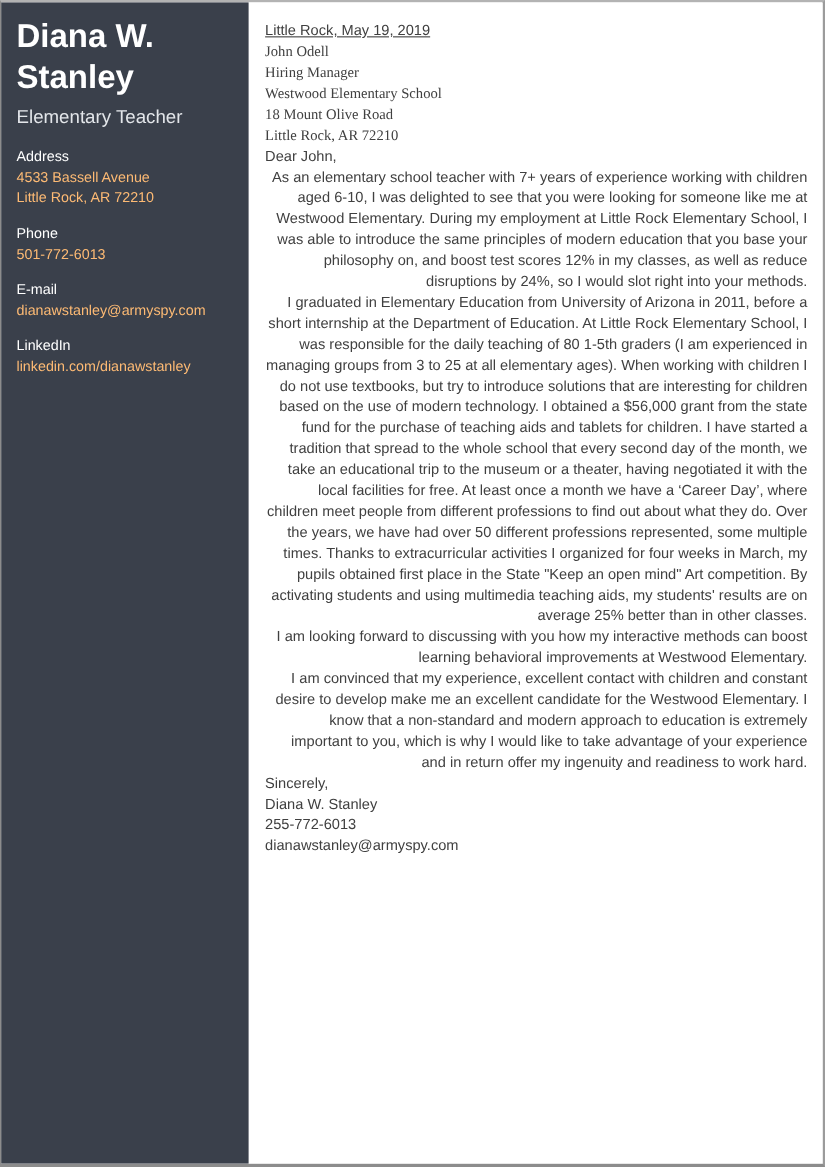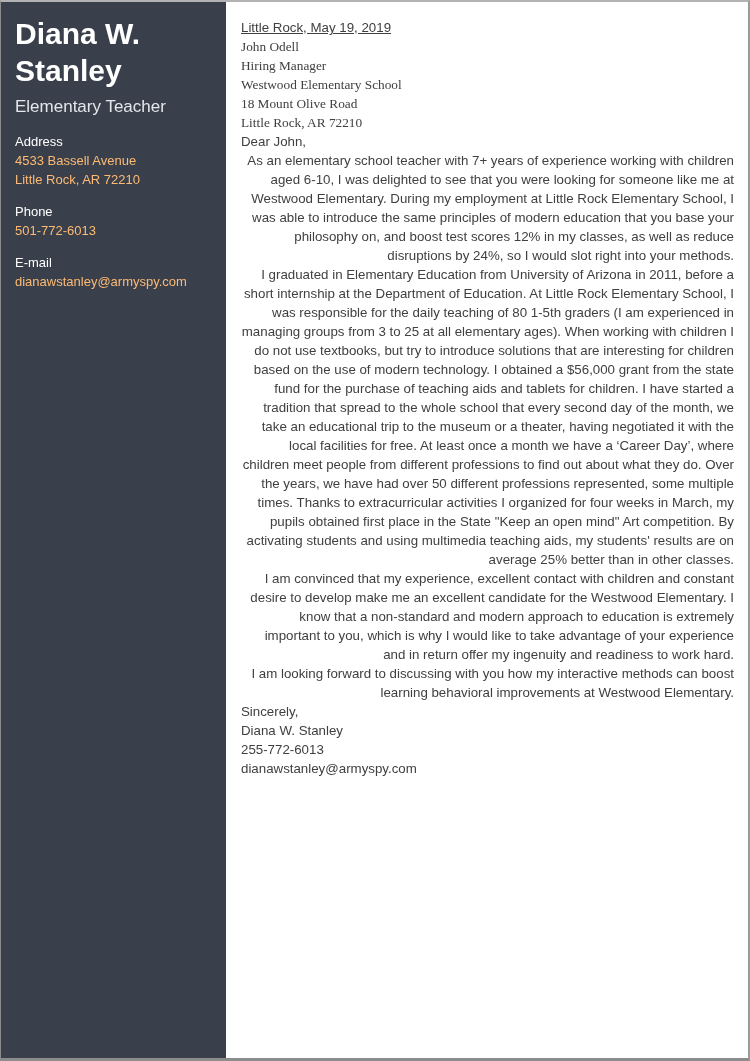--- a/index.html
+++ b/index.html
@@ -88,40 +88,44 @@
         <div class="field">
           <div class="field-label">Phone</div>
           <div class="field-value">501-772-6013</div>
         </div>
 
         <div class="field">
           <div class="field-label">E-mail</div>
           <div class="field-value">dianawstanley@armyspy.com</div>
         </div>
 
+        <div class="field">
+          <div class="field-label">LinkedIn</div>
+          <div class="field-value">linkedin.com/dianawstanley</div>
+        </div>
       </div>
   </aside>
 
   <main class="letter">
     <p class="date-line">Little Rock, May 19, 2019</p>
     <p class="recipient-block">John Odell
 Hiring Manager
 Westwood Elementary School
 18 Mount Olive Road
 Little Rock, AR 72210</p>
     <p class="salutation">Dear John,</p>
     <div>
 
         <p class="para">As an elementary school teacher with 7+ years of experience working with children aged 6-10, I was delighted to see that you were looking for someone like me at Westwood Elementary. During my employment at Little Rock Elementary School, I was able to introduce the same principles of modern education that you base your philosophy on, and boost test scores 12% in my classes, as well as reduce disruptions by 24%, so I would slot right into your methods.</p>
 
         <p class="para">I graduated in Elementary Education from University of Arizona in 2011, before a short internship at the Department of Education. At Little Rock Elementary School, I was responsible for the daily teaching of 80 1-5th graders (I am experienced in managing groups from 3 to 25 at all elementary ages). When working with children I do not use textbooks, but try to introduce solutions that are interesting for children based on the use of modern technology. I obtained a $56,000 grant from the state fund for the purchase of teaching aids and tablets for children. I have started a tradition that spread to the whole school that every second day of the month, we take an educational trip to the museum or a theater, having negotiated it with the local facilities for free. At least once a month we have a ‘Career Day’, where children meet people from different professions to find out about what they do. Over the years, we have had over 50 different professions represented, some multiple times. Thanks to extracurricular activities I organized for four weeks in March, my pupils obtained first place in the State "Keep an open mind" Art competition. By activating students and using multimedia teaching aids, my students' results are on average 25% better than in other classes.</p>
 
+        <p class="para">I am looking forward to discussing with you how my interactive methods can boost learning behavioral improvements at Westwood Elementary.</p>
+
         <p class="para">I am convinced that my experience, excellent contact with children and constant desire to develop make me an excellent candidate for the Westwood Elementary. I know that a non-standard and modern approach to education is extremely important to you, which is why I would like to take advantage of your experience and in return offer my ingenuity and readiness to work hard.</p>
-
-        <p class="para">I am looking forward to discussing with you how my interactive methods can boost learning behavioral improvements at Westwood Elementary.</p>
       </div>
     <p class="closing-block">Sincerely,
 Diana W. Stanley
 255-772-6013
 dianawstanley@armyspy.com</p>
   </main>
 
 </div>
 
 </body></html>

